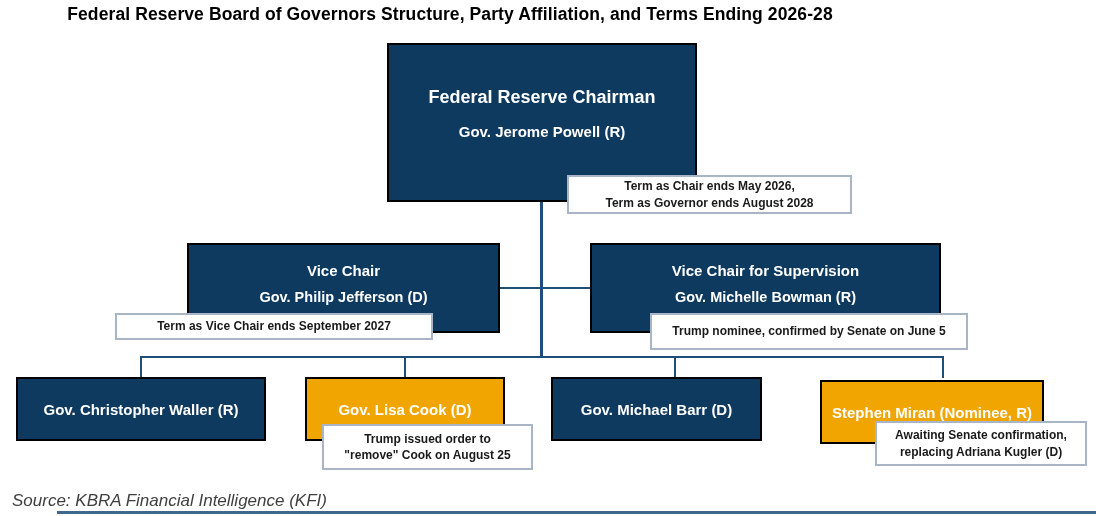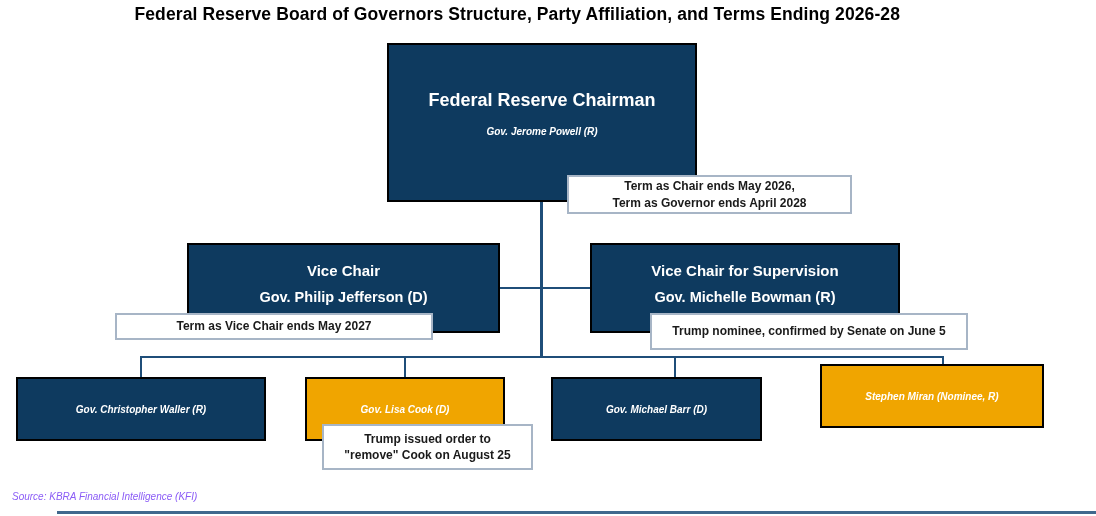--- a/index.html
+++ b/index.html
@@ -5,49 +5,49 @@
   html,body { margin:0; padding:0; background:#ffffff; }
   #canvas {
     position:relative;
     width:1096px; height:516px;
     background:#fff;
     font-family:"Liberation Sans", sans-serif;
     overflow:hidden;
   }
   .title {
     position:absolute; left:0; top:4px; width:900px;
-    text-align:right; font-size:17.5px; font-weight:bold; color:#000;
+    text-align:center; font-size:17.5px; font-weight:bold; color:#000;
     letter-spacing:0.1px;
   }
   .gov-box {
     position:absolute; z-index:2;
     border:2px solid #000;
     color:#fff; font-weight:bold; text-align:center;
     display:flex; flex-direction:column; align-items:center; justify-content:center;
     box-sizing:border-box;
   }
   .navy   { background:var(--navy); }
   .orange { background:var(--orange); }
   .role-lg  { font-size:18px; }
-  .name-md  { font-size:10px;font-style:italic; }
+  .name-md  { font-size:15px; }
   .role-md  { font-size:15px; }
   .name-sm  { font-size:14.5px; }
   .gap-lg { gap:15px; }
   .gap-md { gap:10px; }
   .note {
     position:absolute; z-index:5;
     background:#fff; border:2px solid var(--note-border);
     color:#1a1a1a; font-weight:bold; font-size:12px; line-height:1.35;
     display:flex; flex-direction:column; align-items:center; justify-content:center;
     text-align:center; box-sizing:border-box; padding:2px 6px;
   }
   .line { position:absolute; z-index:1; background:var(--line); }
   .source {
     position:absolute; left:12px; top:491px;
-    font-style:italic; font-size:10px; color:#8b5cf6;
+    font-style:italic; font-size:17px; color:#404040;
   }
   .footer-rule {
     position:absolute; left:57px; top:511px; width:1039px; height:3px;
     background:var(--line); opacity:0.85;
   }
 </style>
 </head>
 <body>
 
 <div id="canvas">
@@ -62,59 +62,63 @@
   <div class="line" style="left:674px; top:356px; width:2px; height:22px;"></div>
   <div class="line" style="left:942px; top:356px; width:2px; height:22px;"></div>
 
   <div class="gov-box navy gap-lg" style="left:387px; top:43px; width:310px; height:159px; padding-bottom:18px;text-align:right;">
     <div class="role-lg">Federal Reserve Chairman</div>
     <div class="name-md">Gov. Jerome Powell (R)</div>
   </div>
 
   <div class="note" style="left:567px; top:175px; width:285px; height:39px;">
     <span>Term as Chair ends May 2026,</span>
-    <span>Term as Governor ends April 2028</span>
+    <span>Term as Governor ends August 2028</span>
   </div>
 
   <div class="gov-box navy gap-md" style="left:187px; top:243px; width:313px; height:90px; padding-bottom:10px;">
     <div class="role-md">Vice Chair</div>
     <div class="name-sm">Gov. Philip Jefferson (D)</div>
   </div>
 
   <div class="note" style="left:115px; top:313px; width:318px; height:27px;">
-    <span>Term as Vice Chair ends May 2027</span>
+    <span>Term as Vice Chair ends September 2027</span>
   </div>
 
-  <div class="gov-box navy gap-md" style="left:590px; top:243px; width:310px; height:90px; padding-bottom:10px;">
+  <div class="gov-box navy gap-md" style="left:590px; top:243px; width:351px; height:90px; padding-bottom:10px;">
     <div class="role-md">Vice Chair for Supervision</div>
     <div class="name-sm">Gov. Michelle Bowman (R)</div>
   </div>
 
   <div class="note" style="left:650px; top:313px; width:318px; height:37px;">
     <span>Trump nominee, confirmed by Senate on June 5</span>
   </div>
 
   <div class="gov-box navy" style="left:16px; top:377px; width:250px; height:64px;">
     <div class="name-md">Gov. Christopher Waller (R)</div>
   </div>
 
   <div class="gov-box orange" style="left:305px; top:377px; width:200px; height:64px;">
     <div class="name-md">Gov. Lisa Cook (D)</div>
   </div>
 
   <div class="gov-box navy" style="left:551px; top:377px; width:211px; height:64px;">
     <div class="name-md">Gov. Michael Barr (D)</div>
   </div>
 
-  <div class="gov-box orange" style="left:820px; top:364px; width:224px; height:64px;">
+  <div class="gov-box orange" style="left:820px; top:380px; width:224px; height:64px;">
     <div class="name-md">Stephen Miran (Nominee, R)</div>
   </div>
 
   <div class="note" style="left:322px; top:424px; width:211px; height:46px;">
     <span>Trump issued order to</span>
     <span>"remove" Cook on August 25</span>
   </div>
 
+  <div class="note" style="left:875px; top:421px; width:212px; height:45px;">
+    <span>Awaiting Senate confirmation,</span>
+    <span>replacing Adriana Kugler (D)</span>
+  </div>
 
   <div class="source">Source: KBRA Financial Intelligence (KFI)</div>
   <div class="footer-rule"></div>
 
 </div>
 
 </body></html>

